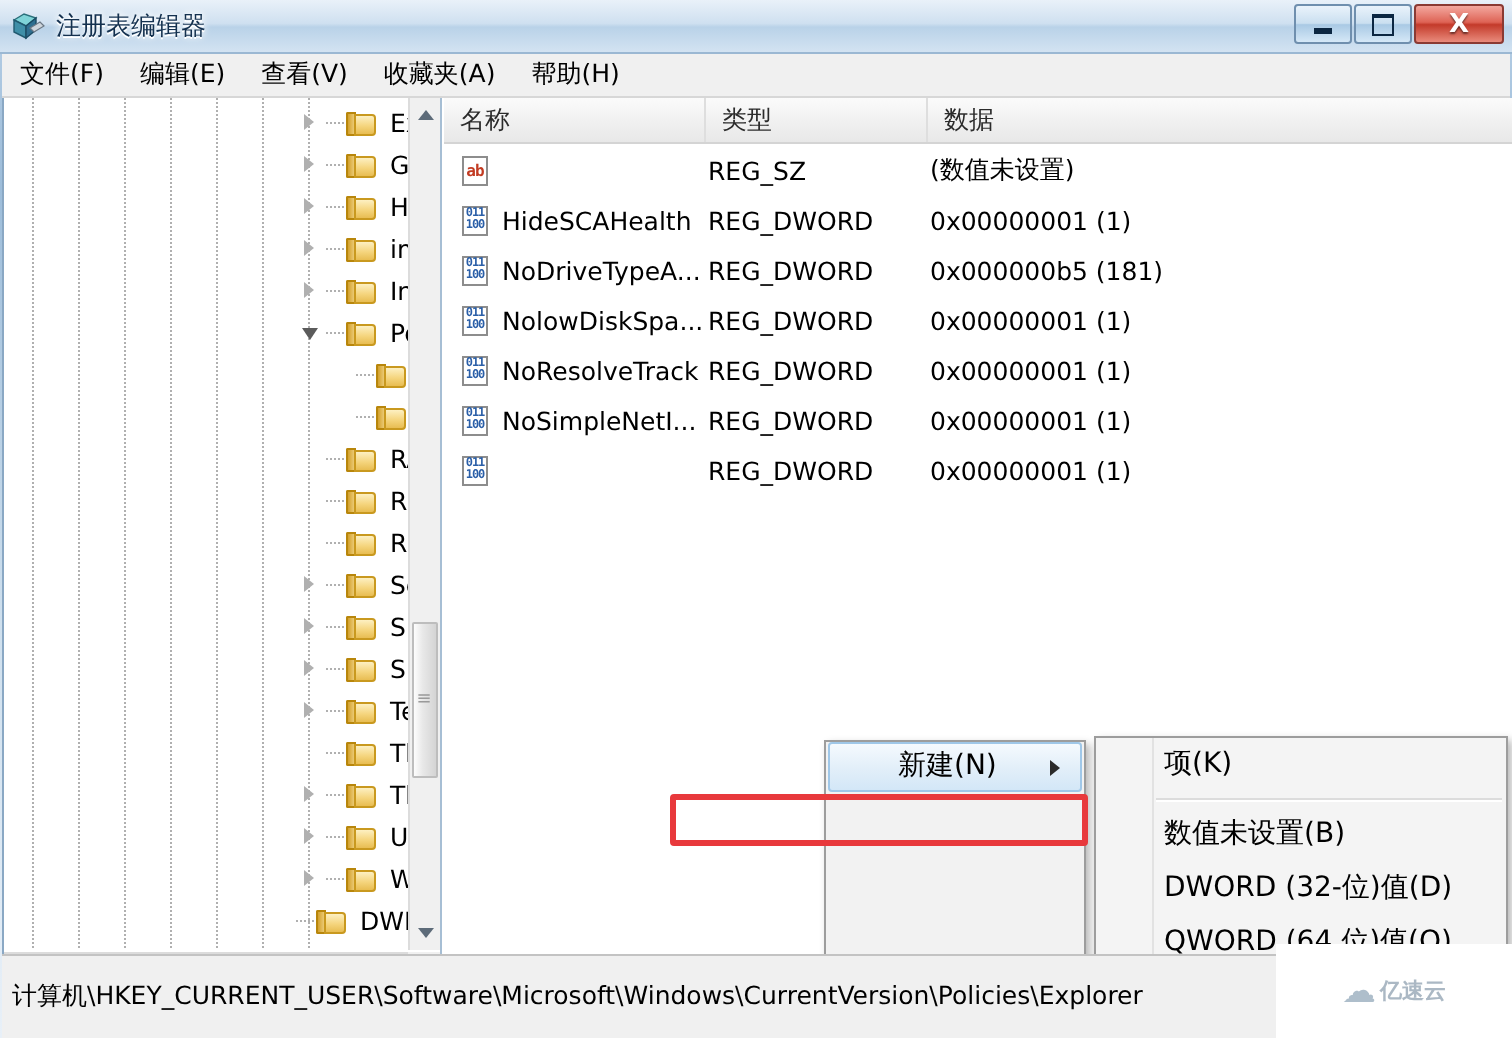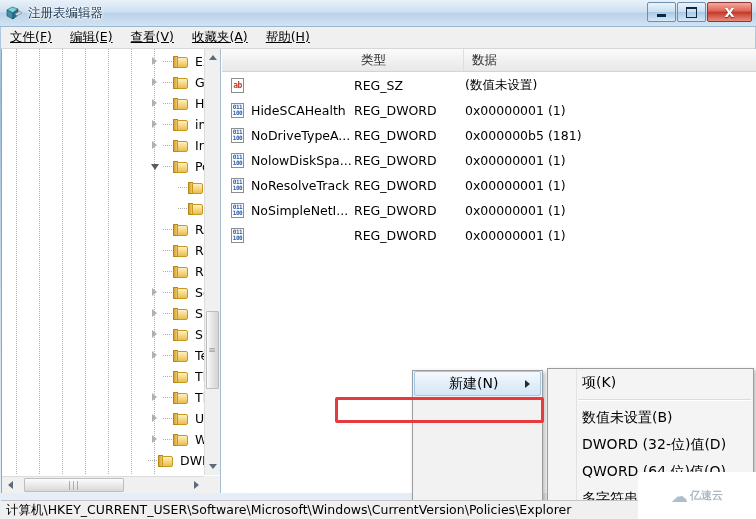--- a/index.html
+++ b/index.html
@@ -51,21 +51,21 @@
     text-shadow:0 1px 0 rgba(255,255,255,.8);
   }
   .wbtn.close .g{color:#fff;font-size:13px;text-shadow:0 1px 1px rgba(0,0,0,.5);}
   .mini-glyph{width:9px;height:3px;background:#0c2742;margin-top:6px;}
   .max-glyph{width:9px;height:8px;border:1px solid #0c2742;border-top-width:2px;background:transparent;}
 
   
   .menubar{
     position:absolute;left:1px;top:27px;width:754px;height:22px;
     background:#f0f0f0;border-bottom:1px solid #d7d7d7;
-    display:flex;align-items:flex-start;box-sizing:border-box;text-decoration:underline;
+    display:flex;align-items:flex-start;box-sizing:border-box;
   }
   .menuitem{
     padding:2px 9px;font-size:12.5px;color:#000;cursor:default;white-space:nowrap;
   }
 
   
   .client{
     position:absolute;left:1px;top:49px;width:754px;height:444px;
     background:#fff;box-sizing:border-box;
     border-left:1px solid #8aa8c4;border-right:1px solid #8aa8c4;
@@ -214,21 +214,21 @@
   }
 
   
   .redbox{
     position:absolute;border:3px solid #e8393c;border-radius:2px;
     box-sizing:border-box;pointer-events:none;
   }
 
   
   .statusbar{
-    position:absolute;left:1px;bottom:0;width:754px;height:19px;
+    position:absolute;left:1px;bottom:0;width:754px;height:42px;
     background:#f0f0f0;border-top:1px solid #c3c3c3;box-sizing:border-box;
     display:flex;align-items:center;
   }
   .statustext{
     font-size:12.5px;color:#000;padding-left:5px;white-space:nowrap;
   }
 
   
   .watermark{
     position:absolute;right:0;bottom:0;width:118px;height:47px;
@@ -493,20 +493,21 @@
           </div>
           <div class="sbtn" style="right:0;top:0;width:17px;height:16px;">
             <div class="arrow arr-rt"></div>
           </div>
         </div>
         <div class="sb-corner"></div>
       </div>
 
       <div class="listpane">
         <div class="lheader">
+          <div class="hcell" style="left:0px;width:131px;">名称</div>
           <div class="hcell" style="left:131px;width:111px;">类型</div>
           <div class="hcell" style="left:242px;width:292px;border-right:none;">数据</div>
         </div>
         <div id="listrows">
             <div class="lrow" style="top: 26px;">
               <span class="vicon sz">
                 <span class="paper"></span>
                 <span class="txt">ab</span>
               </span>
               <span class="ctype">REG_SZ</span>

